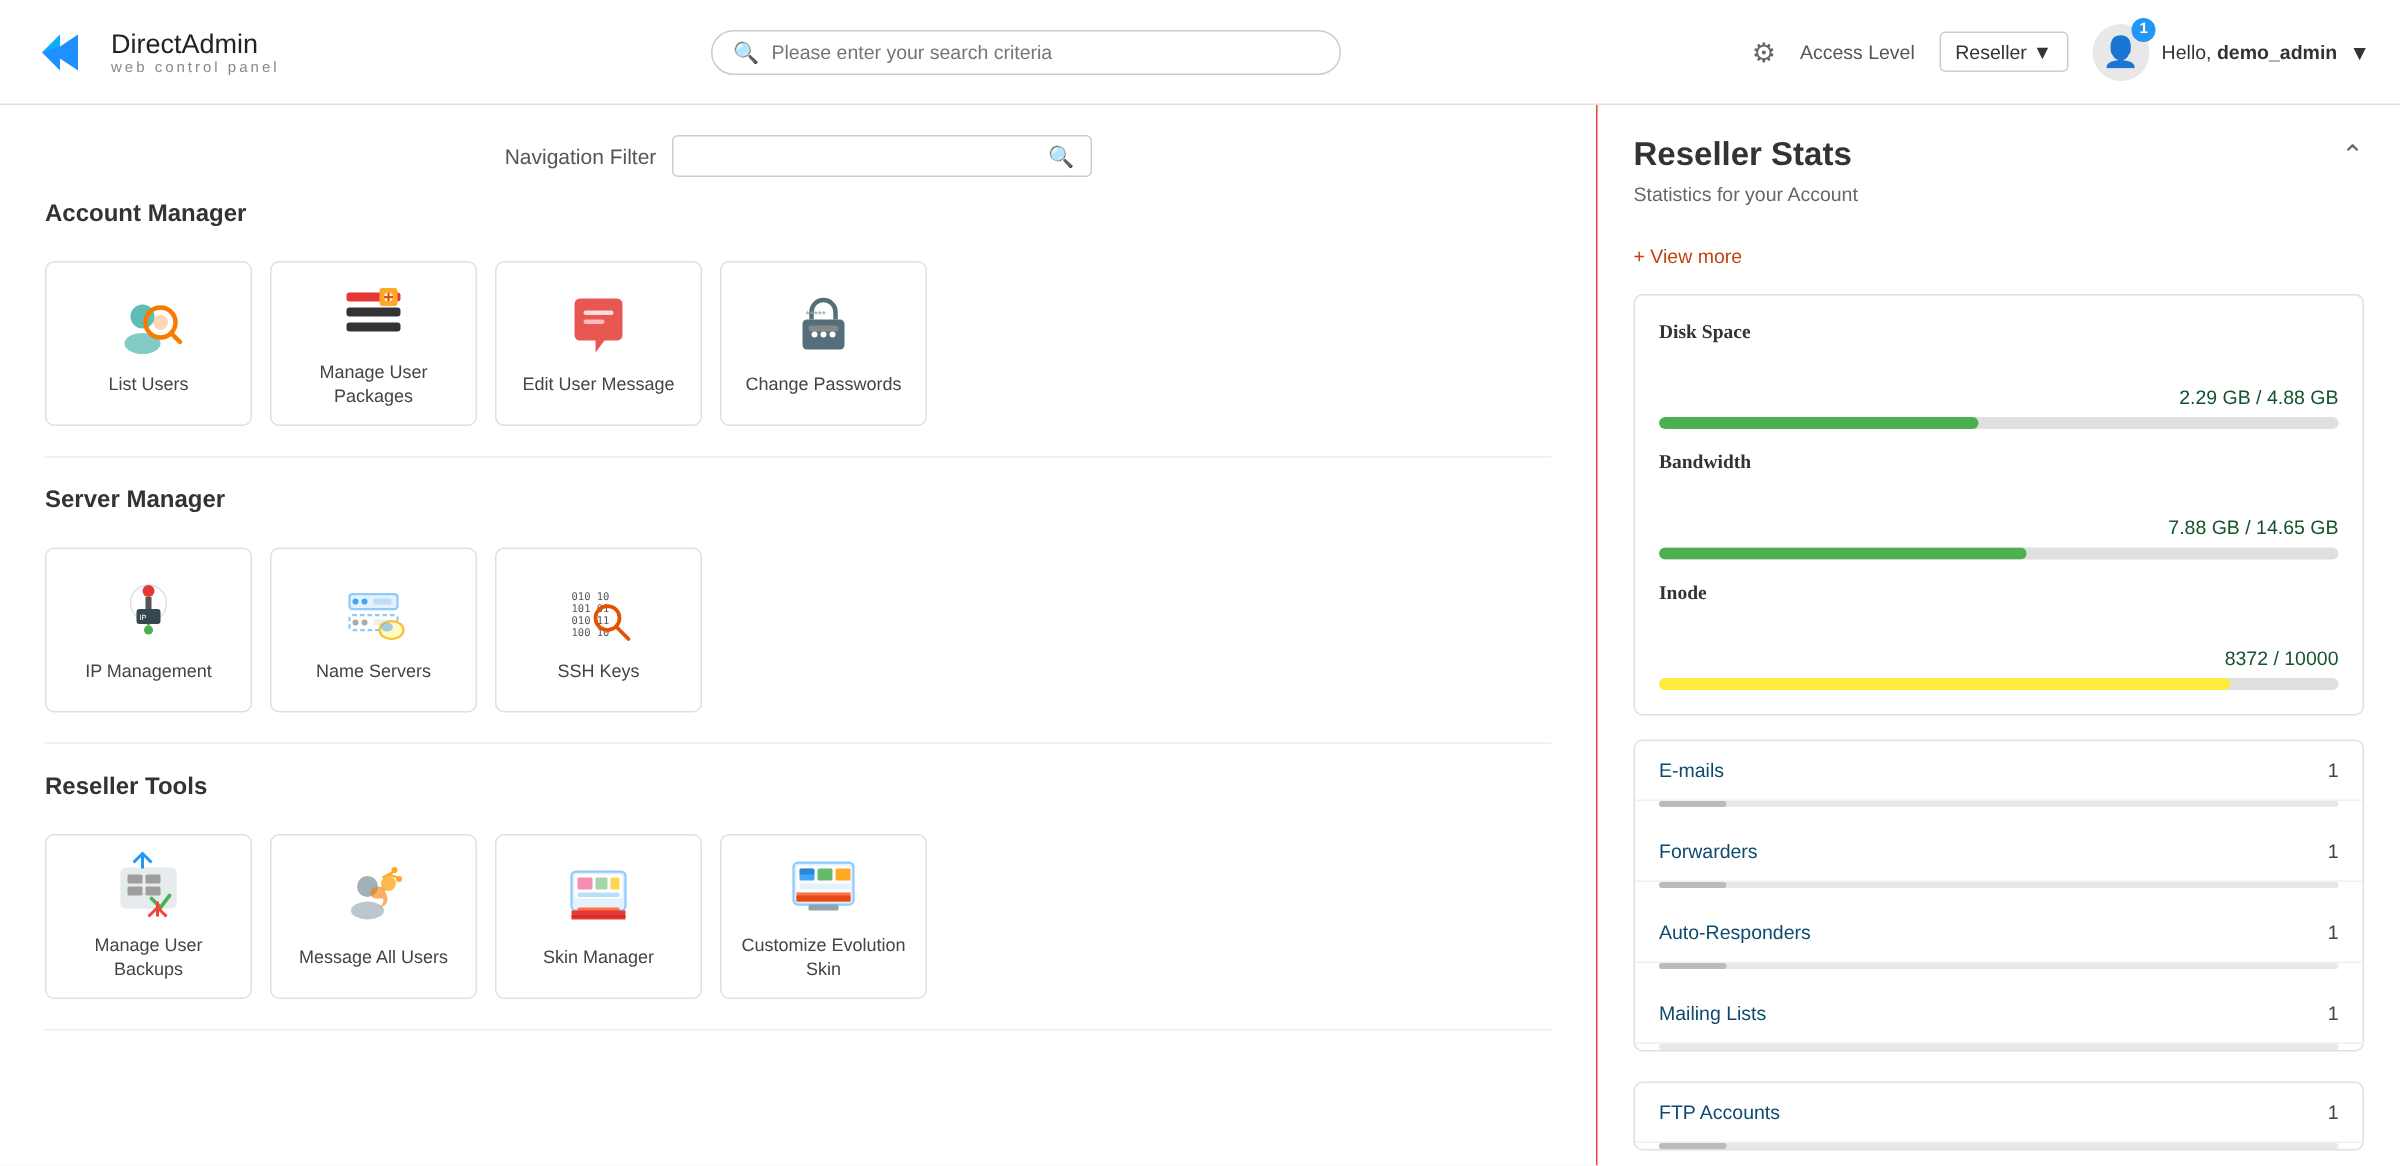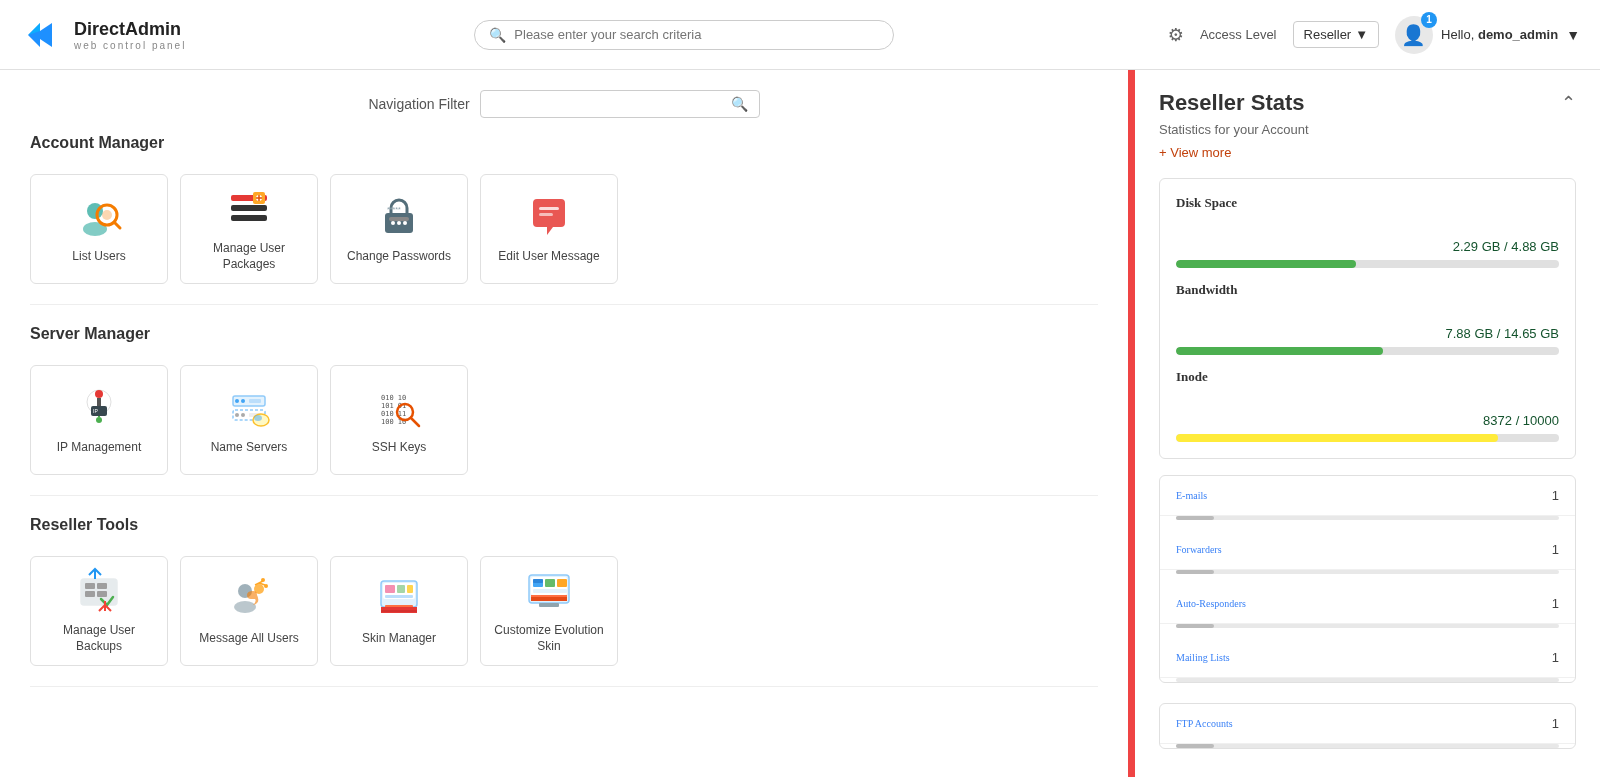--- a/index.html
+++ b/index.html
@@ -20,21 +20,21 @@
       display: flex;
       align-items: center;
       gap: 10px;
       min-width: 180px;
     }
     .logo-icon {
       width: 44px;
       height: 44px;
     }
     .logo-text { display: flex; flex-direction: column; }
-    .logo-title { font-size: 18px; font-weight: bold; color: #222; }
+    .logo-title { font-size: 18px; font-weight: normal; color: #222; }
     .logo-subtitle { font-size: 10px; color: #888; letter-spacing: 2px; }
 
     .search-bar {
       flex: 1;
       display: flex;
       justify-content: center;
       padding: 0 40px;
     }
     .search-input-wrap {
       display: flex;
@@ -190,35 +190,35 @@
       cursor: pointer;
       text-align: center;
       padding: 10px;
       transition: box-shadow 0.2s;
     }
     .card-icon { width: 48px; height: 48px; margin-bottom: 8px; display: flex; align-items: center; justify-content: center; }
     .card-label { font-size: 12px; color: #444; line-height: 1.3; }
 
     
     .right-sidebar {
-      width: 472px;
+      width: 536px;
       background: #fff;
-      border-left: 7px solid #ef4444;
+      border-left: 1px solid #ef4444;
       overflow-y: auto;
       padding: 20px 24px;
     }
     .sidebar-header {
       display: flex;
       align-items: center;
       justify-content: space-between;
       margin-bottom: 6px;
     }
     .sidebar-title { font-size: 22px; font-weight: bold; color: #333; }
     .collapse-btn { background: none; border: none; cursor: pointer; font-size: 18px; color: #666; }
-    .sidebar-subtitle { font-size: 13px; color: #666; margin-bottom: 7px; }
+    .sidebar-subtitle { font-size: 13px; color: #666; margin-bottom: 25px; }
     .view-more-link { color: #c2410c; font-size: 13px; cursor: pointer; text-decoration: none; margin-bottom: 18px; display: inline-block; }
 
     
     .stats-card {
       border: 1px solid #e0e0e0;
       border-radius: 6px;
       padding: 16px;
       margin-bottom: 16px;
     }
     .stat-row { margin-bottom: 14px; }
@@ -245,21 +245,21 @@
       overflow: hidden;
     }
     .metric-row {
       display: flex;
       justify-content: space-between;
       align-items: center;
       padding: 12px 16px;
       border-bottom: 1px solid #f0f0f0;
     }
     .metric-row:last-child { border-bottom: none; }
-    .metric-label { font-size: 10px; color: #3b82f6; font-weight: 500; font-family: Liberation Serif, serif; }
+    .metric-label { font-size: 13px; color: #0c4a6e; font-weight: 500; }
     .metric-count { font-size: 13px; color: #444; }
     .metric-bar-bg {
       height: 4px;
       background: #e8e8e8;
       margin: 0 16px 10px;
       border-radius: 2px;
     }
     .metric-bar-fill {
       height: 4px;
       background: #bbb;
@@ -354,41 +354,41 @@
               <line x1="34" y1="10" x2="34" y2="16" stroke="#E65100" stroke-width="1.5"></line>
               <line x1="31" y1="13" x2="37" y2="13" stroke="#E65100" stroke-width="1.5"></line>
             </svg>
           </div>
           <span class="card-label">Manage User Packages</span>
         </div>
 
         <div class="card">
           <div class="card-icon">
             <svg width="48" height="48" viewBox="0 0 48 48">
+              <path d="M8 10 Q8 6 12 6 L36 6 Q40 6 40 10 L40 30 Q40 34 36 34 L28 34 L22 42 L22 34 L12 34 Q8 34 8 30 Z" fill="#E53935" opacity="0.85"></path>
+              <rect x="14" y="14" width="20" height="3" rx="1.5" fill="#fff" opacity="0.8"></rect>
+              <rect x="14" y="20" width="14" height="3" rx="1.5" fill="#fff" opacity="0.6"></rect>
+            </svg>
+          </div>
+          <span class="card-label">Edit User Message</span>
+        </div>
+
+        <div class="card">
+          <div class="card-icon">
+            <svg width="48" height="48" viewBox="0 0 48 48">
               <rect x="10" y="20" width="28" height="20" rx="3" fill="#546E7A"></rect>
               <path d="M16 20 V15 a8 8 0 0 1 16 0 V20" fill="none" stroke="#546E7A" stroke-width="3"></path>
               <rect x="14" y="24" width="20" height="4" rx="2" fill="#888"></rect>
               <circle cx="18" cy="30" r="2" fill="#fff"></circle>
               <circle cx="24" cy="30" r="2" fill="#fff"></circle>
               <circle cx="30" cy="30" r="2" fill="#fff"></circle>
               <text x="12" y="19" font-size="7" fill="#90A4AE">*****</text>
             </svg>
           </div>
           <span class="card-label">Change Passwords</span>
-        </div>
-
-        <div class="card">
-          <div class="card-icon">
-            <svg width="48" height="48" viewBox="0 0 48 48">
-              <path d="M8 10 Q8 6 12 6 L36 6 Q40 6 40 10 L40 30 Q40 34 36 34 L28 34 L22 42 L22 34 L12 34 Q8 34 8 30 Z" fill="#E53935" opacity="0.85"></path>
-              <rect x="14" y="14" width="20" height="3" rx="1.5" fill="#fff" opacity="0.8"></rect>
-              <rect x="14" y="20" width="14" height="3" rx="1.5" fill="#fff" opacity="0.6"></rect>
-            </svg>
-          </div>
-          <span class="card-label">Edit User Message</span>
         </div>
 
       </div>
     </div>
 
     <hr class="section-divider">
 
     <div>
       <div class="section-title">Server Manager</div>
       <div class="cards-grid">

